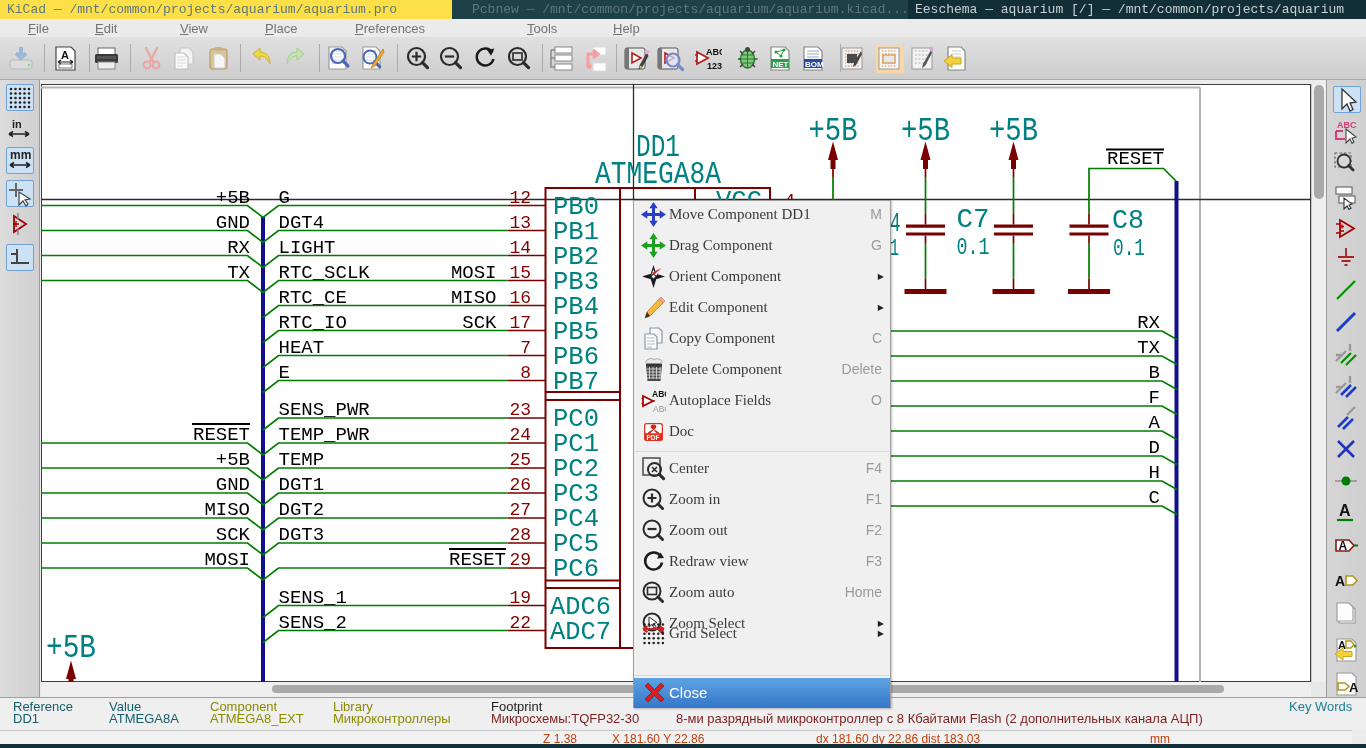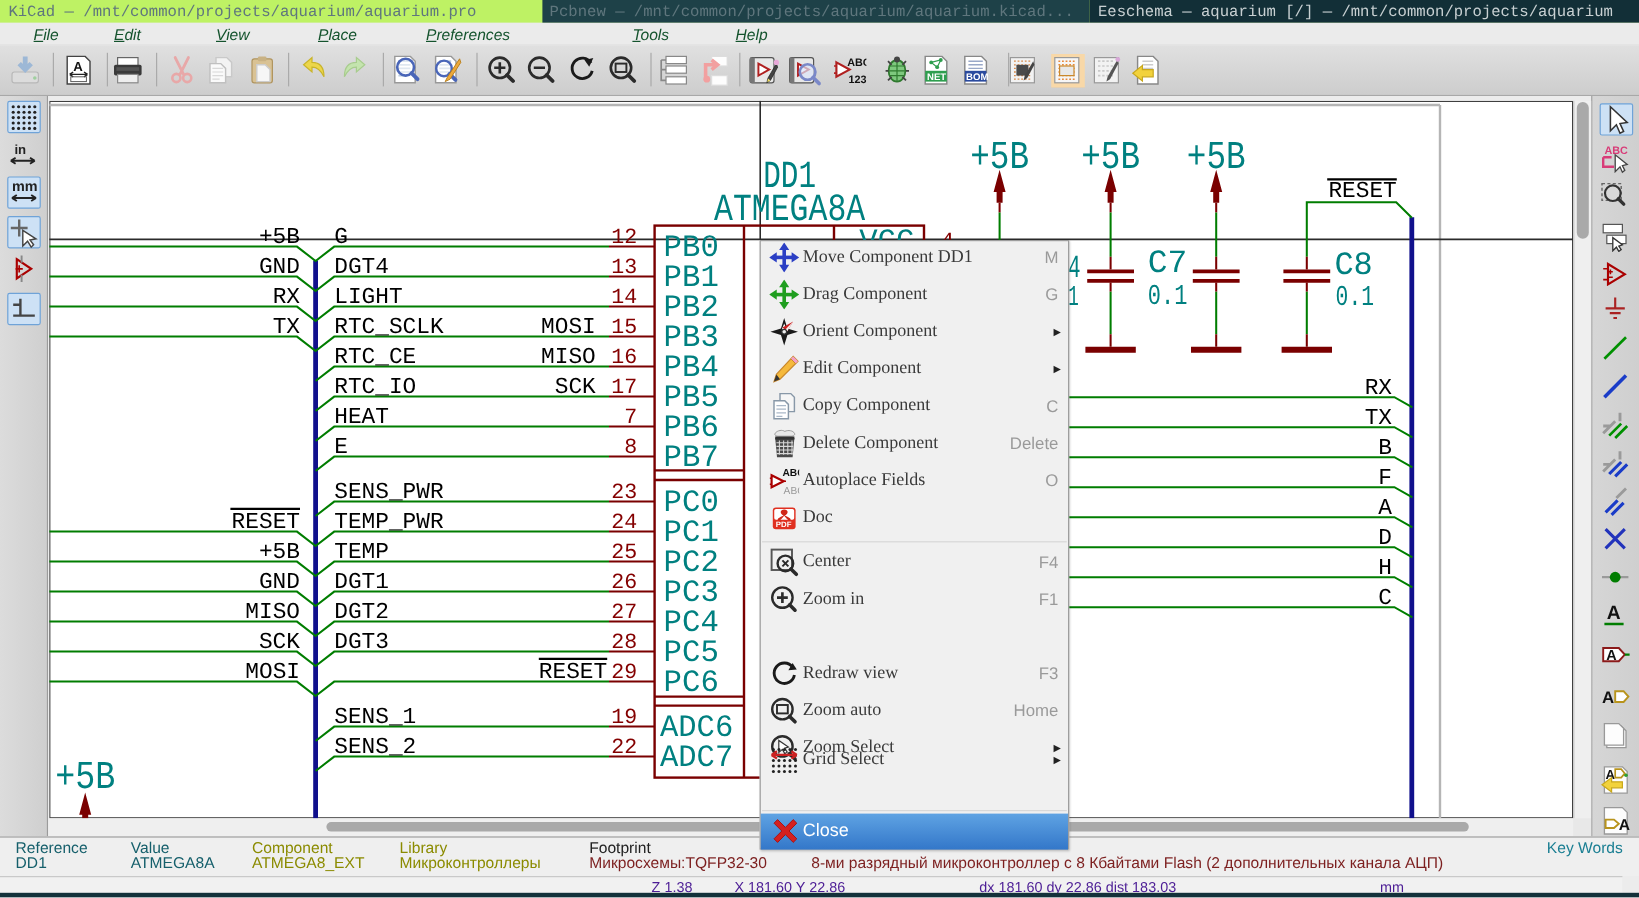--- a/index.html
+++ b/index.html
@@ -1,27 +1,27 @@
 <!DOCTYPE html>
 <html><head>
 <meta charset="utf-8">
 <style>
   * { margin:0; padding:0; box-sizing:border-box; }
   html,body { width:1366px; height:748px; overflow:hidden; }
   body { font-family:"Liberation Sans", sans-serif; position:relative; background:#ececec; }
   #app { position:absolute; left:0; top:0; width:1366px; height:748px; }
   
-  #titlebar { position:absolute; left:0; top:0; width:1366px; height:19px; background:#bef264;
+  #titlebar { position:absolute; left:0; top:0; width:1366px; height:19px; background:#fde047;
     font-family:"Liberation Mono", monospace; font-size:13px; color:#5f767d; }
   #titlebar .seg { position:absolute; top:0; height:19px; line-height:19px; white-space:pre; }
   #tseg2 { left:452px; width:456px; background:#1e4148; }
   #tseg3 { left:908px; width:458px; background:#122f37; color:#c8d0d2; }
   
   #menubar { position:absolute; left:0; top:19px; width:1366px; height:19px; background:#ebebeb;
-    font-size:13px; color:#14532d; border-bottom:1px solid #e0e0e0;font-style:italic;}
+    font-size:13px; color:#737373; border-bottom:1px solid #e0e0e0;}
   #menubar span { position:absolute; top:1px; line-height:18px; }
   #menubar u { text-decoration:underline; }
   
   #toolbar { position:absolute; left:0; top:38px; width:1366px; height:42px;
     background:linear-gradient(#e0e0e0,#cdcdcd); border-bottom:1px solid #a8a8a8; }
   .tbi { position:absolute; top:7px; width:28px; height:28px; }
   .tbsep { position:absolute; top:6px; width:1px; height:28px; background:#aaa; }
   
   #lefttb { position:absolute; left:0; top:80px; width:40px; height:617px;
     background:linear-gradient(90deg,#dcdcdc,#cfcfcf); border-right:1px solid #9b9b9b; }
@@ -42,42 +42,42 @@
   #status1 { position:absolute; left:0; top:697px; width:1366px; height:33px; background:#efefef;
     border-top:1px solid #a0a0a0; font-size:13px; }
   #status1 div { position:absolute; white-space:pre; }
   .srow1 { top:1px; }
   .srow2 { top:13px; }
   .c-teal { color:#155f6b; }
   .c-olive { color:#8b8b00; }
   .c-maroon { color:#7c1f1f; }
   .c-cyan { color:#1b7f93;margin-left:12px; }
   #status2 { position:absolute; left:0; top:730px; width:1352px; height:14px; background:#f1f1f1;
-    border-top:1px solid #c9c9c9; font-size:12px; color:#4c1d95; }
+    border-top:1px solid #c9c9c9; font-size:12px; color:#c2410c; }
   #status2 div { position:absolute; top:1px; white-space:pre; }
   #bottomstrip { position:absolute; left:0; top:744px; width:1366px; height:4px; background:#13313a; }
   
   #ctxmenu { position:absolute; left:633px; top:200px; width:258px; height:508px;
     background:#f0f0f0; border:1px solid #9d9d9d; box-shadow:1px 1px 2px rgba(0,0,0,0.25); }
   .mi { position:absolute; left:0; width:256px; height:31px; }
   .mi .ic { position:absolute; left:7px; top:3px; width:25px; height:25px; }
   .mi .lbl { position:absolute; left:35px; top:0; line-height:31px; font-size:15px; color:#3a3a3a;font-family:Liberation Serif, serif; }
   .mi .acc { position:absolute; right:8px; top:0; line-height:31px; font-size:14px; color:#9a9a9a; }
   .mi .arr { position:absolute; right:6px; top:0; line-height:31px; font-size:8px; color:#222; }
   .msep { position:absolute; left:1px; width:254px; height:1px; background:#d8d8d8; }
   #mclose { position:absolute; left:0; top:477px; width:256px; height:30px;
     background:linear-gradient(#5fa3e3,#3377c9); }
   #mclose .lbl { color:#fff; }
 </style>
 </head>
 <body>
 <div id="app">
   <div id="titlebar">
     <span class="seg" style="left:7px;">KiCad — /mnt/common/projects/aquarium/aquarium.pro</span>
-    <span class="seg" id="tseg2"><span style="margin-left:6px;">Pcbnew — /mnt/common/projects/aquarium/aquarium.kicad...</span></span>
+    <span class="seg" id="tseg2"><span style="margin-left:20px;">Pcbnew — /mnt/common/projects/aquarium/aquarium.kicad...</span></span>
     <span class="seg" id="tseg3"><span style="margin-left:7px;">Eeschema — aquarium [/] — /mnt/common/projects/aquarium</span></span>
   </div>
   <div id="menubar">
     <span style="left:28px;"><u>F</u>ile</span>
     <span style="left:95px;"><u>E</u>dit</span>
     <span style="left:180px;"><u>V</u>iew</span>
     <span style="left:265px;"><u>P</u>lace</span>
     <span style="left:355px;"><u>P</u>references</span>
     <span style="left:527px;"><u>T</u>ools</span>
     <span style="left:613px;"><u>H</u>elp</span>
@@ -719,20 +719,29 @@
       </div>
       <div class="mi" style="top:283px;">
         <span class="ic"><svg width="25" height="25" viewBox="0 0 25 25">
             <circle cx="11" cy="11" r="8.5" stroke="#2b2b2b" stroke-width="2" fill="none"></circle>
             <line x1="17.0095" y1="17.0095" x2="21.5095" y2="21.5095" stroke="#2b2b2b" stroke-width="3" stroke-linecap="round"></line>
             <path d="M6.5 11 H15.5 M11 6.5 V15.5" stroke="#2b2b2b" stroke-width="2.2"></path>
           </svg></span>
         <span class="lbl">Zoom in</span>
         <span class="acc">F1</span>
       </div>
+      <div class="mi" style="top:314px;">
+        <span class="ic"><svg width="25" height="25" viewBox="0 0 25 25">
+            <circle cx="11" cy="11" r="8.5" stroke="#2b2b2b" stroke-width="2" fill="none"></circle>
+            <line x1="17.0095" y1="17.0095" x2="21.5095" y2="21.5095" stroke="#2b2b2b" stroke-width="3" stroke-linecap="round"></line>
+            <path d="M6.5 11 H15.5" stroke="#2b2b2b" stroke-width="2.2"></path>
+          </svg></span>
+        <span class="lbl">Zoom out</span>
+        <span class="acc">F2</span>
+      </div>
       <div class="mi" style="top:345px;text-align:center;">
         <span class="ic"><svg width="25" height="25" viewBox="0 0 25 25">
             <path d="M19.5 7 A8.5 8.5 0 1 0 21 13.5" stroke="#1a1a1a" stroke-width="2.4" fill="none"></path>
             <path d="M16 9.5 L23 9 L19.5 3.5 Z" fill="#1a1a1a"></path>
           </svg></span>
         <span class="lbl">Redraw view</span>
         <span class="acc">F3</span>
       </div>
       <div class="mi" style="top:376px;">
         <span class="ic"><svg width="25" height="25" viewBox="0 0 25 25">

